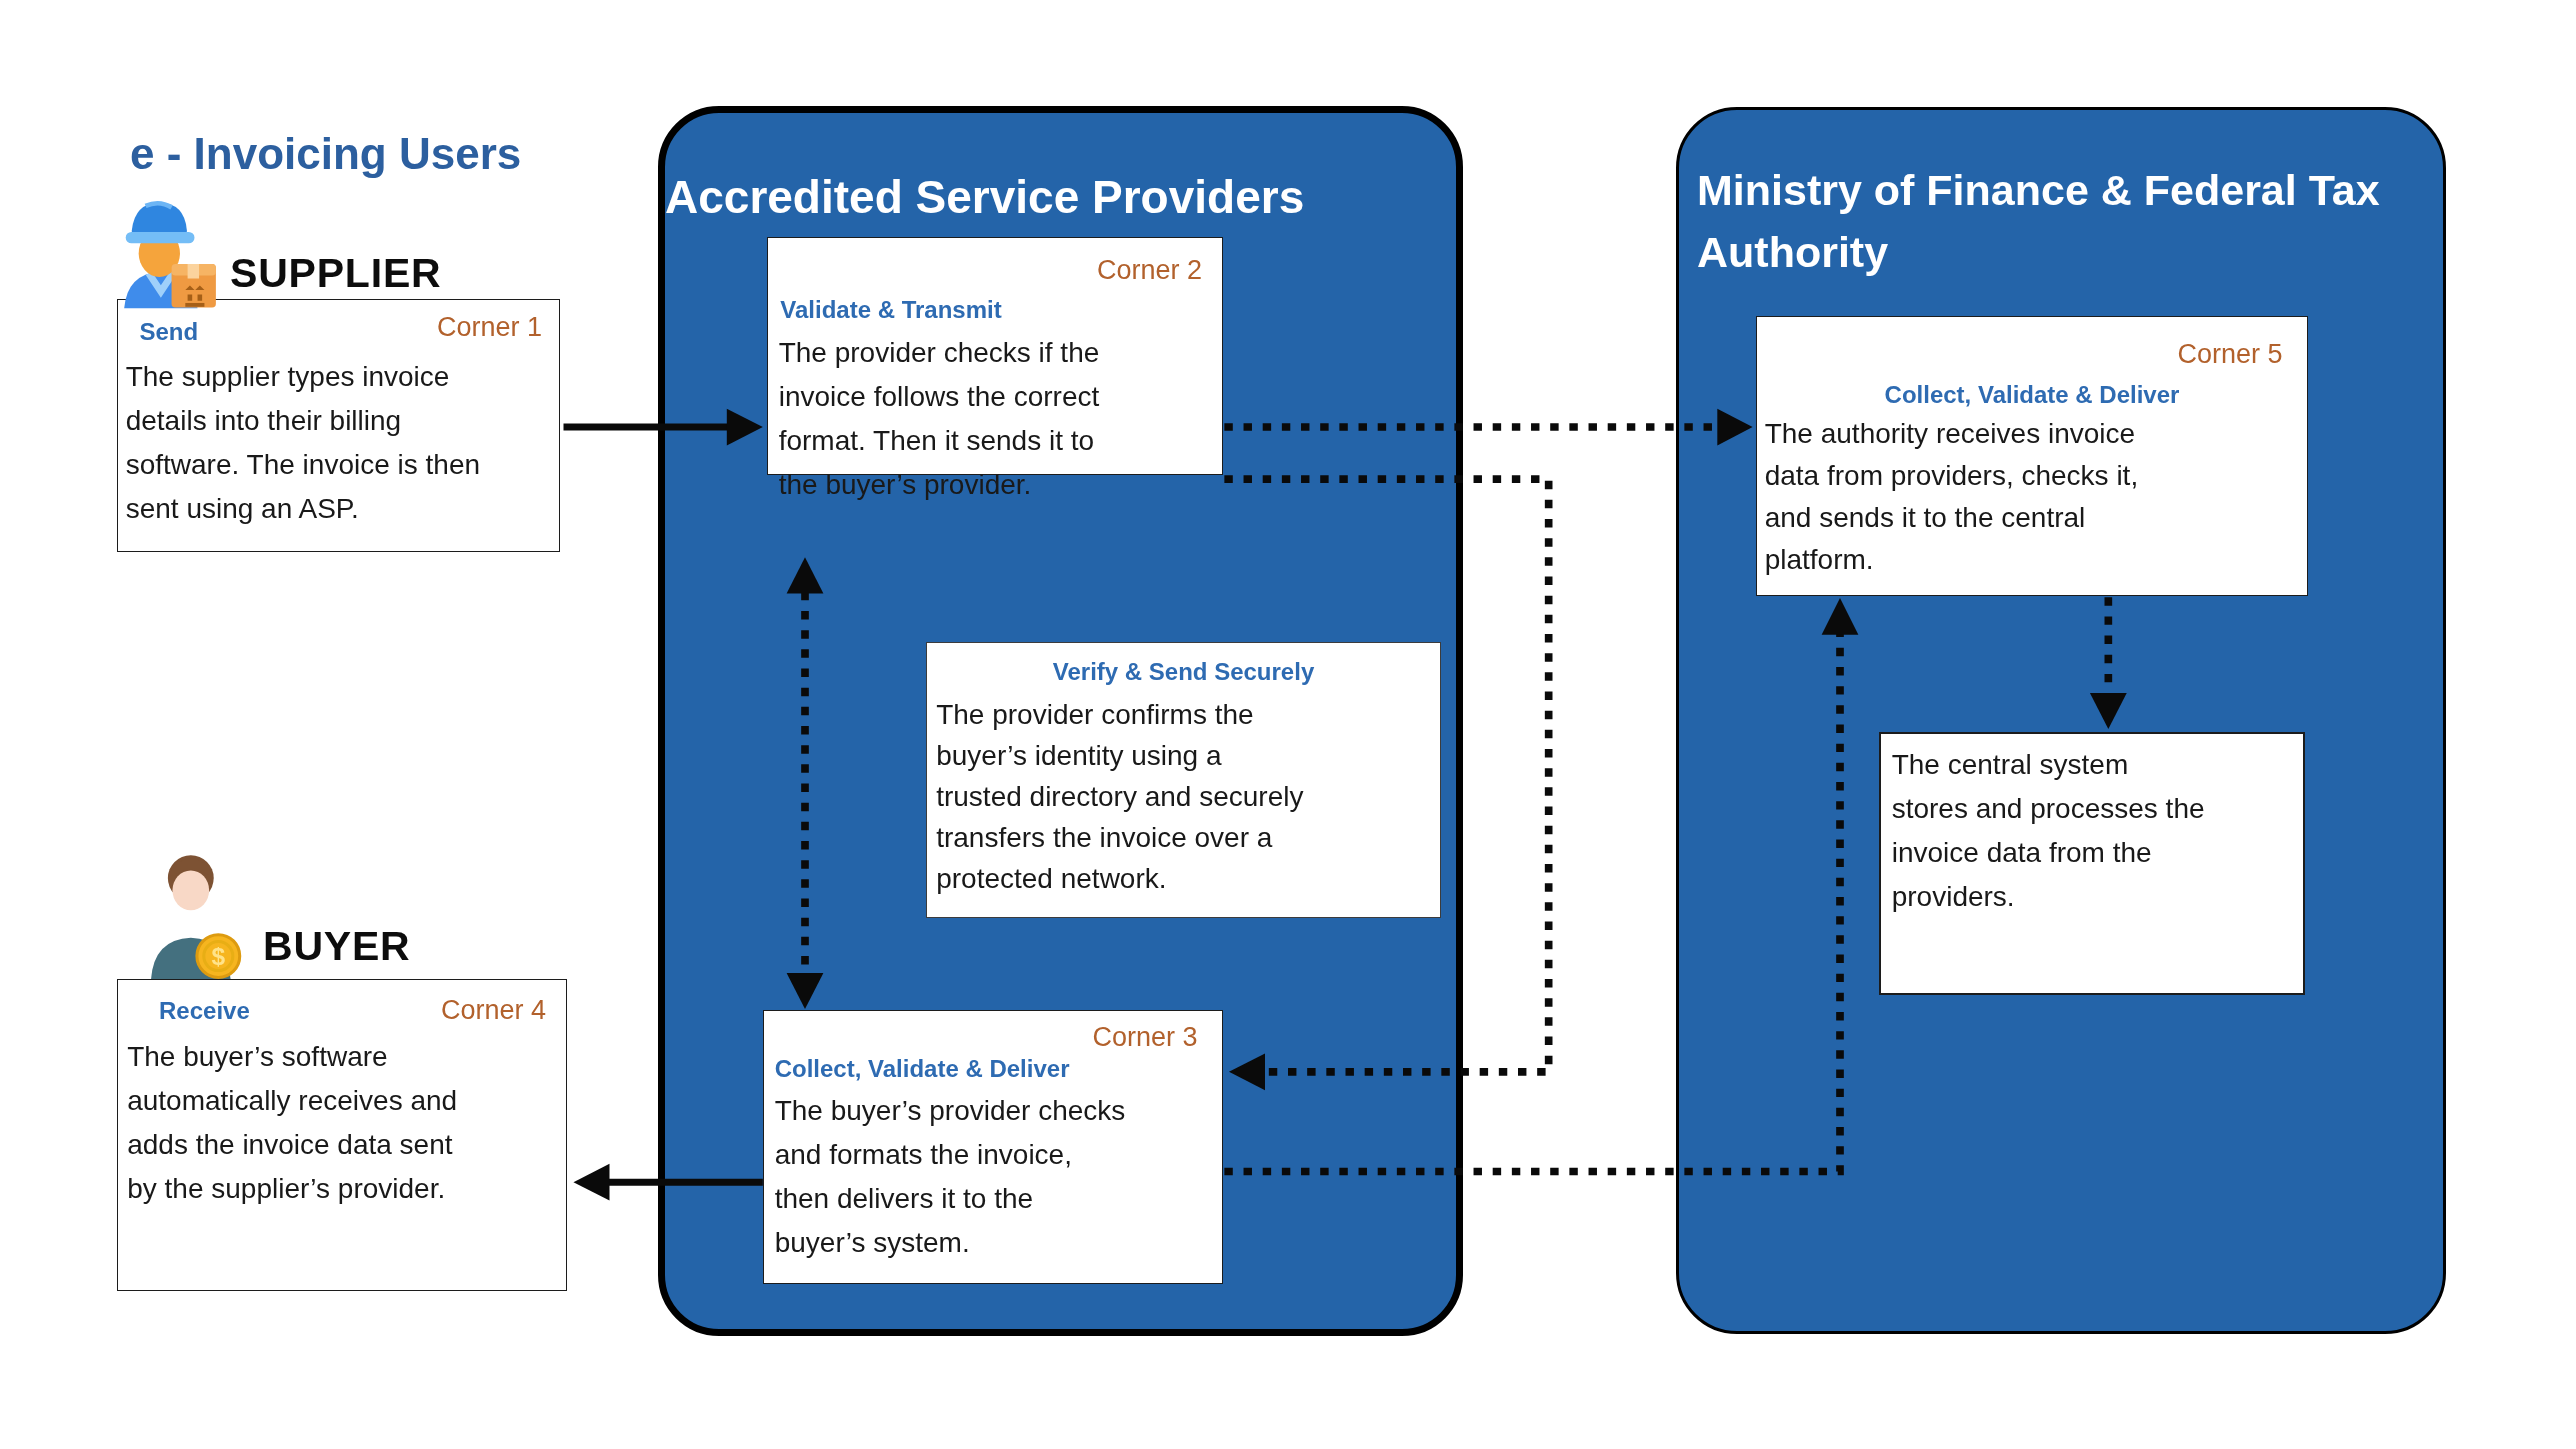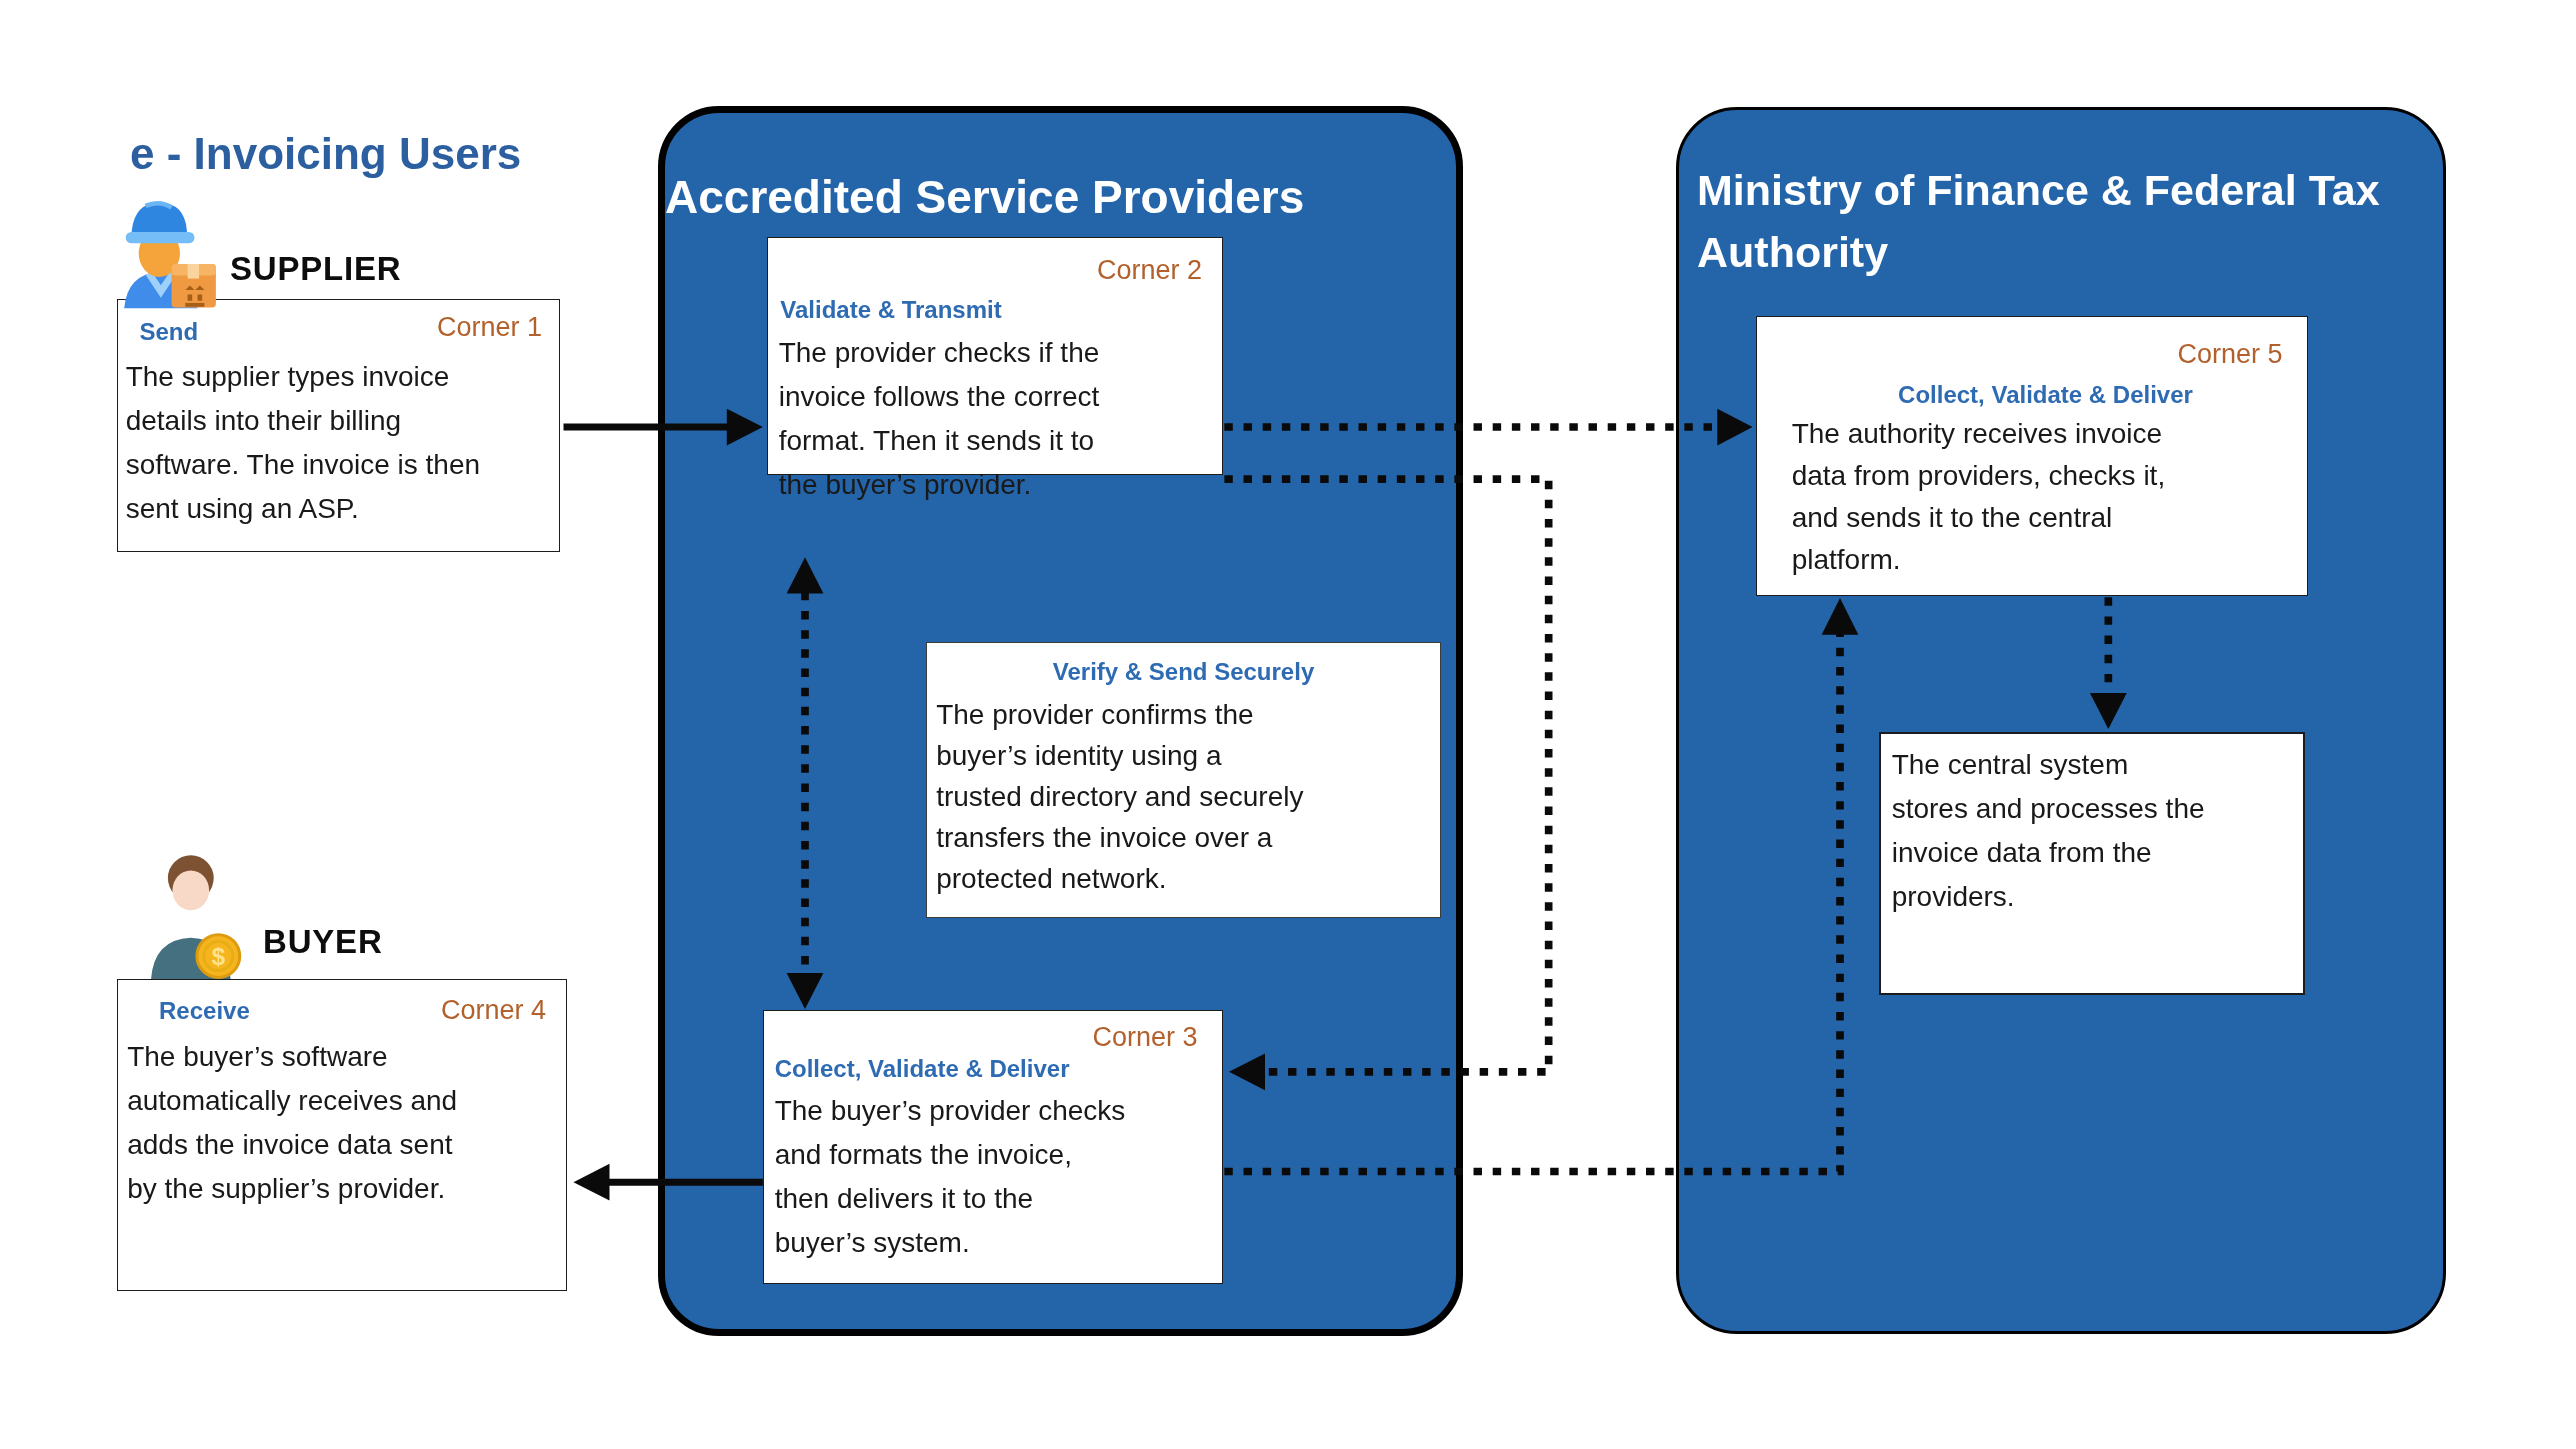--- a/index.html
+++ b/index.html
@@ -37,33 +37,33 @@
   #corner3{left:763px;top:1010px;width:460px;height:274px;}
   #corner3 .corner-label{top:10.7px;right:24.5px;}
   #corner3 h3{margin:44px 0 0 10.7px;}
   #corner3 p{margin:6.1px 0 0 10.7px;}
 
   #corner4{left:117px;top:979px;width:450px;height:312px;}
   #corner4 .corner-label{top:15.3px;right:20px;}
   #corner4 h3{margin:17px 0 0 41px;}
   #corner4 p{margin:10.7px 0 0 9.2px;}
 
-  #corner5{left:1756px;top:316px;width:552px;height:280px;padding-left:27px;}
+  #corner5{left:1756px;top:316px;width:552px;height:280px;}
   #corner5 .corner-label{top:21.5px;right:24.5px;}
   #corner5 h3{margin:64px 0 0 0;text-align:center;}
   #corner5 p{margin:4.6px 0 0 7.7px;line-height:42px;}
 
   #store-box{left:1879px;top:732px;width:426px;height:263px;border-width:2.3px;}
   #store-box h3{margin:34px 0 0 6.1px;}
   #store-box p{margin:9.2px 0 0 10.7px;}
 
   
   #users-title{position:absolute;left:130px;top:129px;font-size:44px;font-weight:bold;
                color:var(--title-blue);margin:0;}
-  .actor-label{position:absolute;font-size:33px;font-weight:bold;color:#0d0d0d;letter-spacing:0.8px;}
+  .actor-label{position:absolute;font-size:41px;font-weight:bold;color:#0d0d0d;letter-spacing:0.8px;}
   #supplier-label{left:230px;top:250px;}
   #buyer-label{left:263px;top:923px;}
   .actor-icon{position:absolute;z-index:3;}
   #supplier-icon{left:115px;top:192px;}
   #buyer-icon{left:143px;top:846px;}
 
   
   #arrows{position:absolute;left:0;top:0;z-index:6;pointer-events:none;}
 </style>
 </head>

